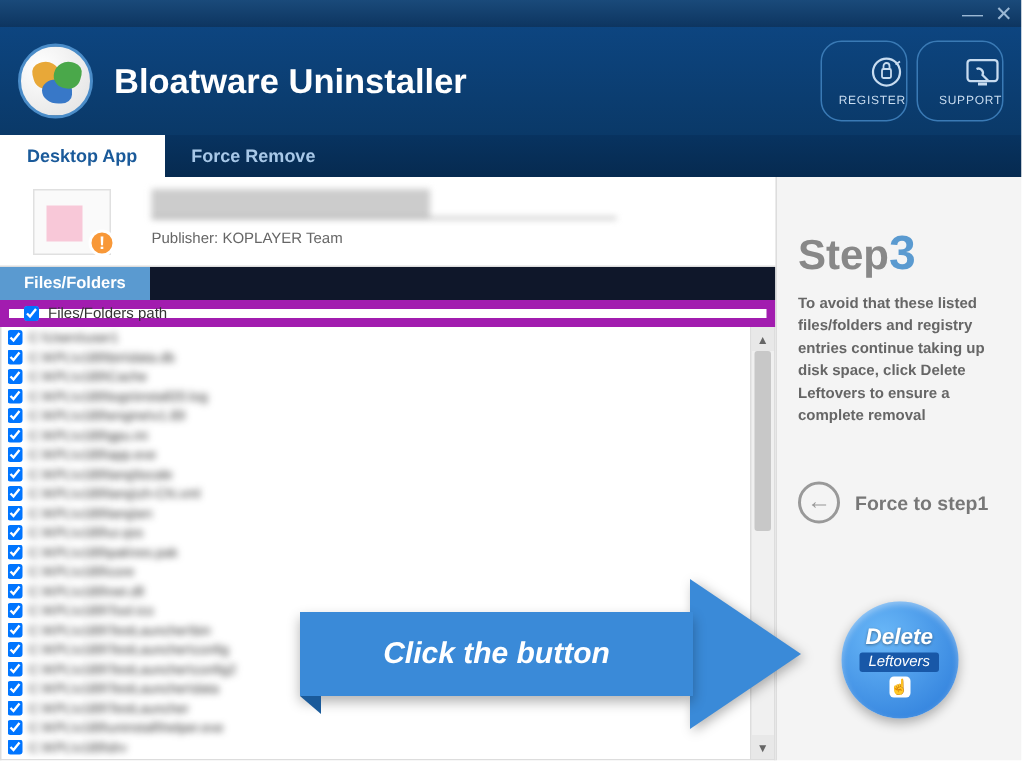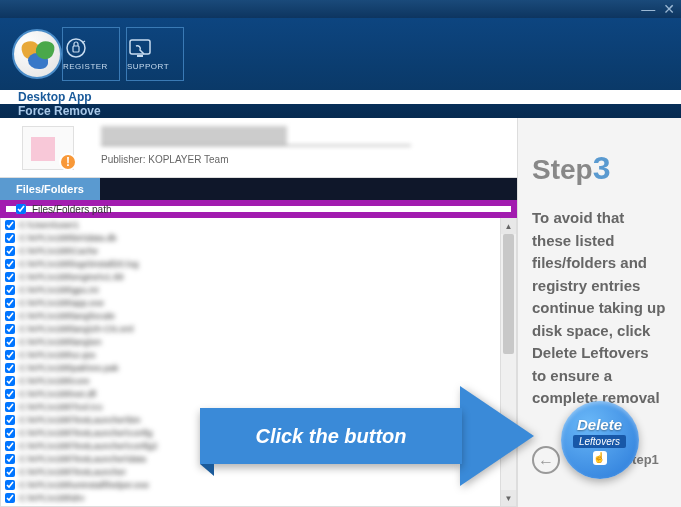--- a/index.html
+++ b/index.html
@@ -11,25 +11,25 @@
 .header { height: 72px; background: linear-gradient(to bottom, #0d4580, #0a3968); display: flex; align-items: center; padding: 0 12px; }
 .logo { width: 50px; height: 50px; position: relative; }
 .logo-circle { width: 50px; height: 50px; border-radius: 50%; background: radial-gradient(circle at 30% 30%, #fff, #e0e0e0); border: 2px solid #4a8cc8; position: relative; overflow: hidden; }
 .logo-inner { position: absolute; inset: 6px; }
 .logo-inner::before { content: ''; position: absolute; top: 4px; left: 2px; width: 18px; height: 18px; background: #e8a838; border-radius: 40% 60% 50% 50%; transform: rotate(-15deg); }
 .logo-inner::after { content: ''; position: absolute; top: 4px; right: 0; width: 18px; height: 18px; background: #4aa84a; border-radius: 60% 40% 50% 50%; transform: rotate(15deg); }
 .logo-blue { position: absolute; bottom: 2px; left: 8px; width: 20px; height: 16px; background: #3878c8; border-radius: 50% 50% 40% 60%; }
 .app-title { color: #fff; font-size: 23px; font-weight: bold; margin-left: 14px; flex: 1; }
 
 .header-btns { display: flex; gap: 6px; }
-.hbtn { width: 58px; height: 54px; border: 1px solid #3a7ab5; border-radius: 0; display: flex; flex-direction: column; align-items: flex-start; justify-content: center; gap: 3px; cursor: pointer; }
+.hbtn { width: 58px; height: 54px; border: 1px solid #3a7ab5; border-radius: 14px; display: flex; flex-direction: column; align-items: flex-end; justify-content: center; gap: 3px; cursor: pointer; }
 .hbtn-icon { width: 26px; height: 22px; display: flex; align-items: center; justify-content: center; }
 .hbtn-label { color: #c8dcf0; font-size: 8px; letter-spacing: 0.5px; }
 
-.tabs-main { height: 28px; background: linear-gradient(to bottom, #083360, #062a50); display: flex; flex-direction: column; }
+.tabs-main { height: 28px; background: linear-gradient(to bottom, #083360, #062a50); display: flex; }
 .tab-main { padding: 0 18px; height: 28px; display: flex; align-items: center; color: #a8c8e8; font-size: 12px; font-weight: bold; cursor: pointer; }
 .tab-main.active { background: #fff; color: #1a5a9a; }
 
 .content { display: flex; height: 389px; }
 .left { width: 517px; background: #fff; display: flex; flex-direction: column; }
 
 .app-info { height: 60px; display: flex; border-bottom: 1px solid #ddd; }
 .app-icon-box { width: 95px; display: flex; align-items: center; justify-content: center; position: relative; }
 .app-icon { width: 52px; height: 44px; border: 1px solid #e0e0e0; background: #fafafa; position: relative; }
 .app-icon::before { content: ''; position: absolute; left: 8px; top: 10px; width: 24px; height: 24px; background: #f8c8d8; }
@@ -44,21 +44,21 @@
 
 .list-header { height: 18px; background: #fff; border: 6px solid #a21caf; display: flex; align-items: center; padding-left: 10px; font-size: 10px; color: #333; }
 .file-list { flex: 1; overflow-y: auto; border: 1px solid #ddd; border-top: none; background: #fff; position: relative; }
 .file-row { height: 13px; display: flex; align-items: center; padding-left: 4px; gap: 4px; }
 .file-row input { width: 10px; height: 10px; }
 .file-path { font-size: 9px; color: #333; filter: blur(2.5px); white-space: nowrap; }
 
 .right { flex: 1; background: #f4f4f4; border-left: 1px solid #ddd; padding: 32px 14px; position: relative; }
 .step-title { font-size: 28px; font-weight: bold; color: #888; }
 .step-title .num { color: #5a9ad0; font-size: 32px; }
-.step-desc { font-size: 15px; color: #666; font-weight: bold; line-height: 1.5; margin-top: 20px; }
+.step-desc { font-size: 10px; color: #666; font-weight: bold; line-height: 1.5; margin-top: 8px; }
 .back-link { display: flex; align-items: center; gap: 10px; margin-top: 36px; cursor: pointer; }
 .back-arrow { width: 28px; height: 28px; border: 2px solid #999; border-radius: 50%; display: flex; align-items: center; justify-content: center; color: #999; font-size: 16px; }
 .back-text { font-size: 13px; font-weight: bold; color: #777; }
 
 .delete-btn { position: absolute; bottom: 28px; left: 50%; transform: translateX(-50%); width: 78px; height: 78px; border-radius: 50%; background: radial-gradient(circle at 35% 30%, #6ab8f8, #2878d8); box-shadow: 0 3px 8px rgba(0,0,0,0.3), inset 0 2px 4px rgba(255,255,255,0.4); display: flex; flex-direction: column; align-items: center; justify-content: center; cursor: pointer; }
 .delete-main { color: #fff; font-size: 15px; font-weight: bold; font-style: italic; text-shadow: 0 1px 2px rgba(0,0,0,0.4); }
 .delete-sub { color: #fff; font-size: 10px; font-style: italic; background: #1858a8; padding: 1px 6px; border-radius: 2px; margin-top: 2px; }
 .cursor-icon { width: 14px; height: 14px; background: #fff; border-radius: 3px; margin-top: 3px; display: flex; align-items: center; justify-content: center; font-size: 10px; }
 
 .callout { position: absolute; left: 200px; top: 370px; width: 350px; height: 130px; pointer-events: none; }
@@ -80,20 +80,21 @@
 </div>
 
 <div class="header">
   <div class="logo">
     <div class="logo-circle">
         <div class="logo-inner">
           <div class="logo-blue"></div>
         </div>
       </div>
   </div>
+  <div class="app-title">Bloatware Uninstaller</div>
   <div class="header-btns">
     <div class="hbtn">
       <div class="hbtn-icon">
         <svg width="24" height="22" viewBox="0 0 24 22">
             <circle cx="12" cy="11" r="9" fill="none" stroke="#c8dcf0" stroke-width="1.5"></circle>
             <rect x="9" y="9" width="6" height="6" rx="1" fill="none" stroke="#c8dcf0" stroke-width="1.2"></rect>
             <path d="M10 9 V7 a2 2 0 0 1 4 0 V9" fill="none" stroke="#c8dcf0" stroke-width="1.2"></path>
             <path d="M18 6 l3 -2" stroke="#c8dcf0" stroke-width="1.2"></path>
           </svg>
       </div>

